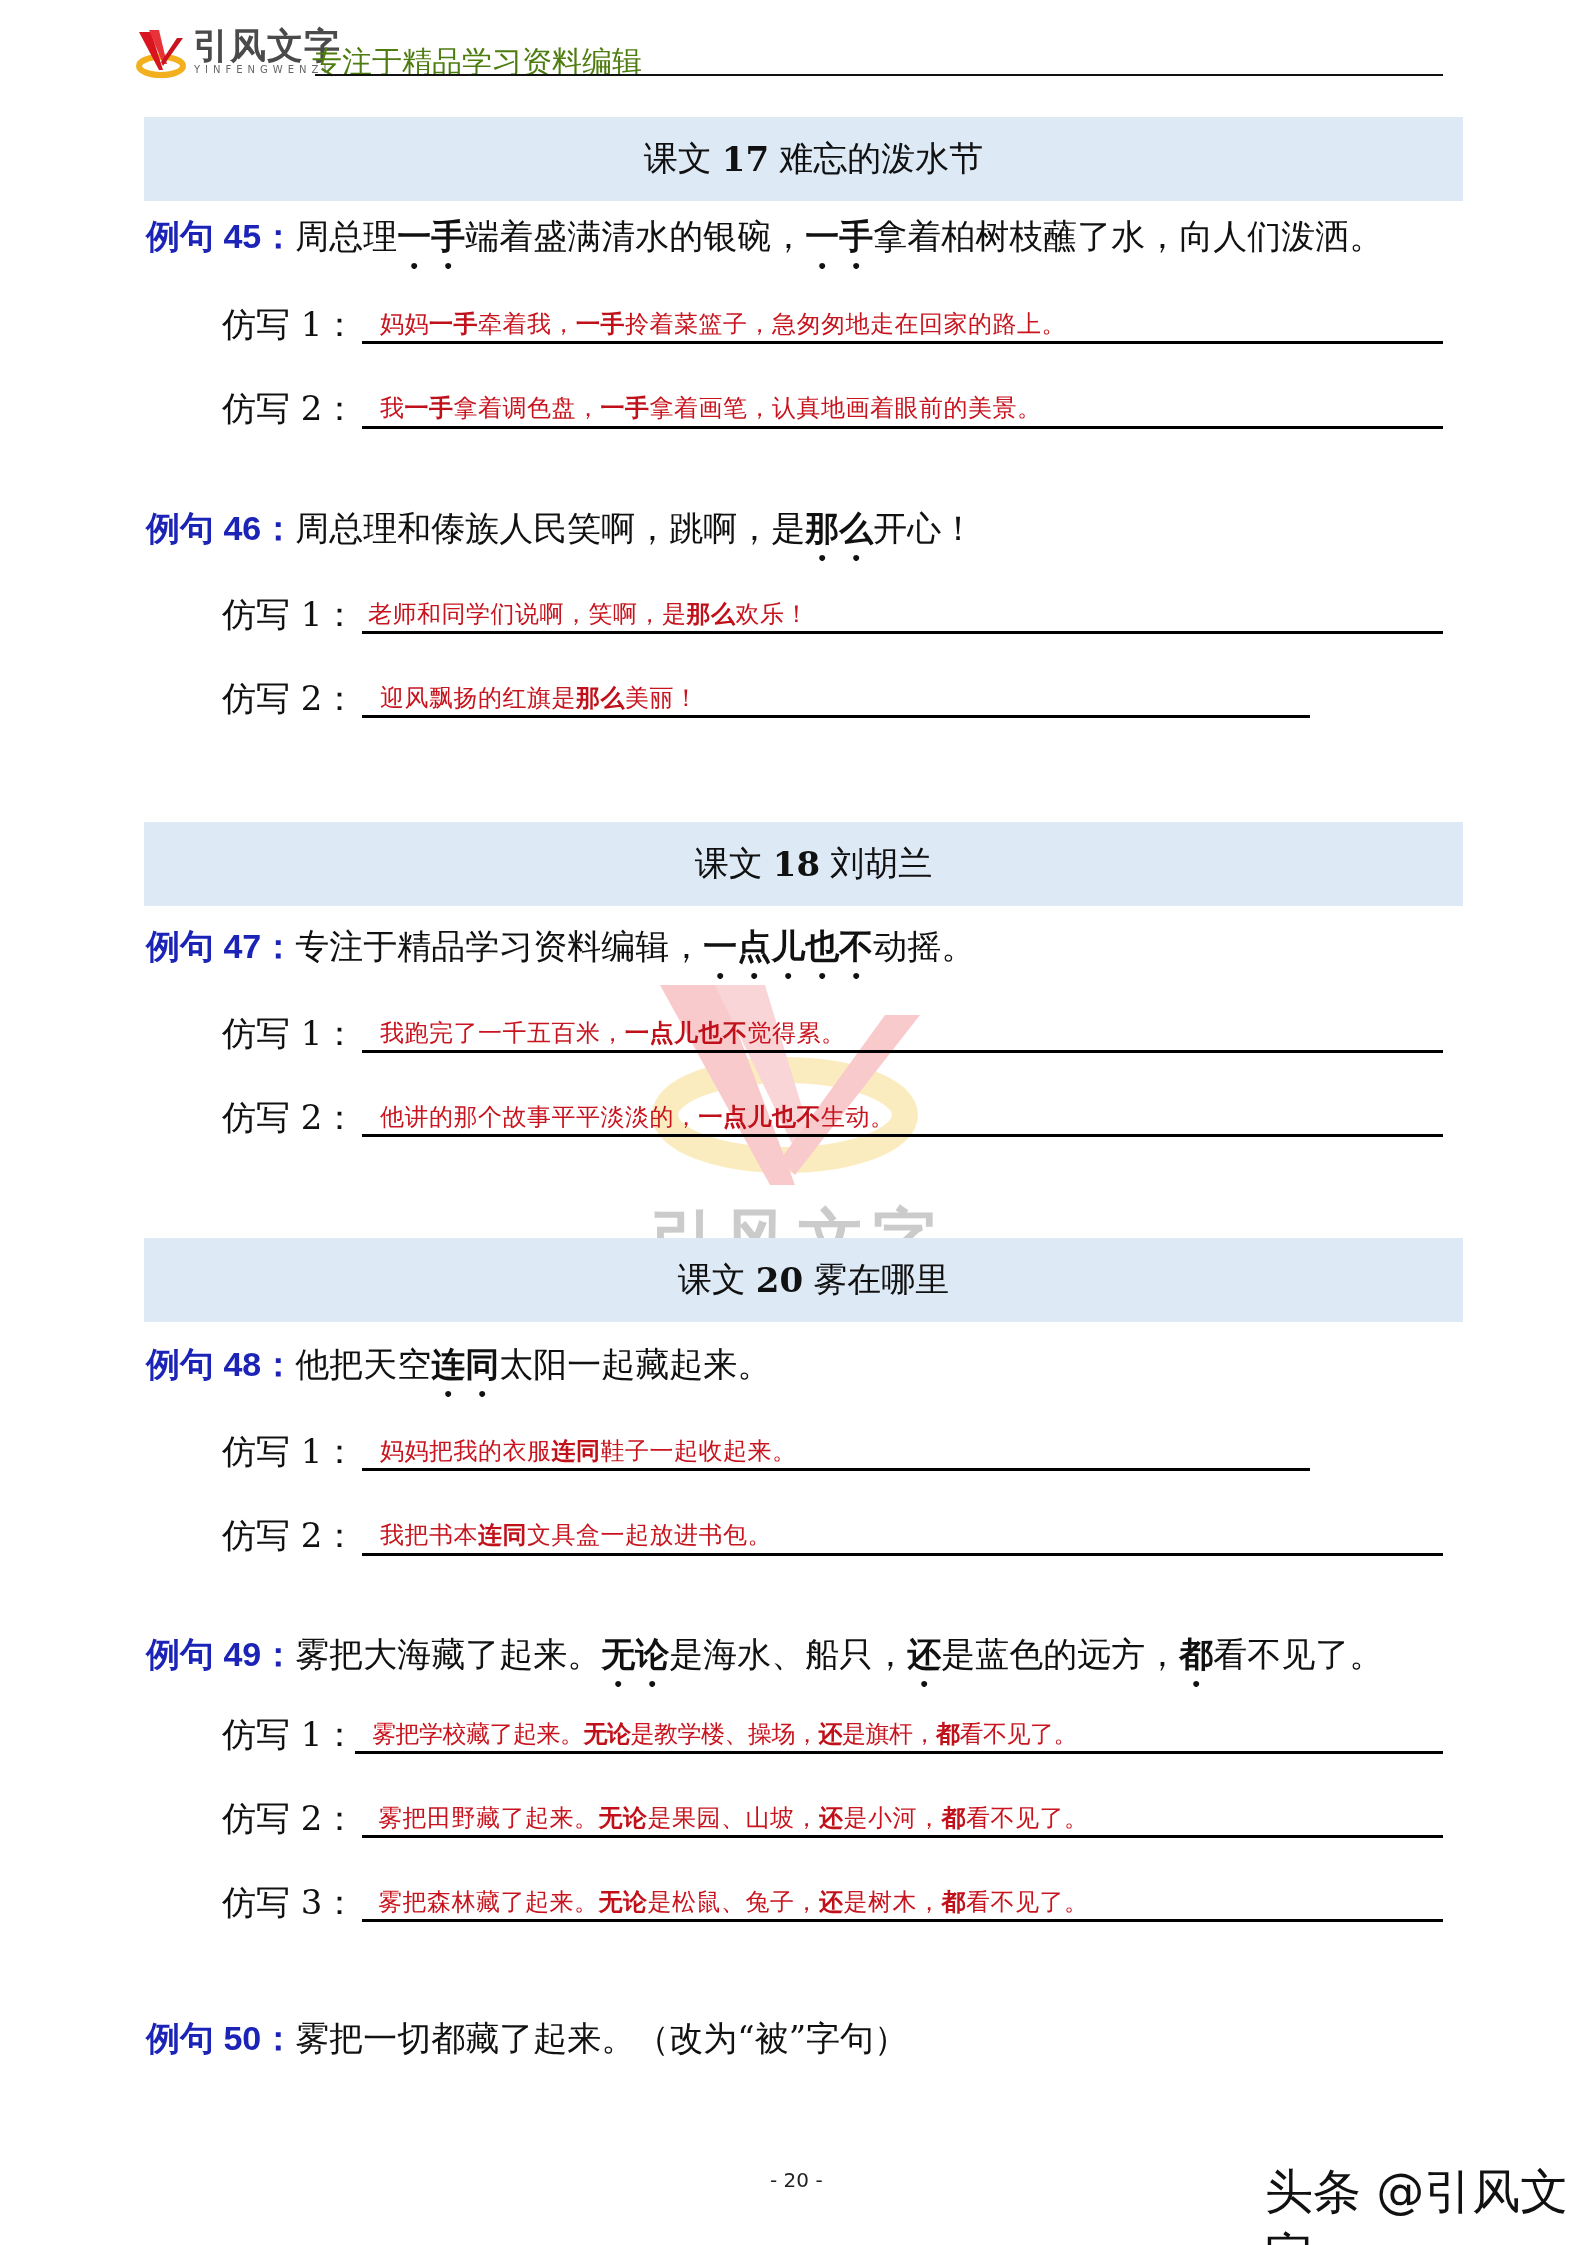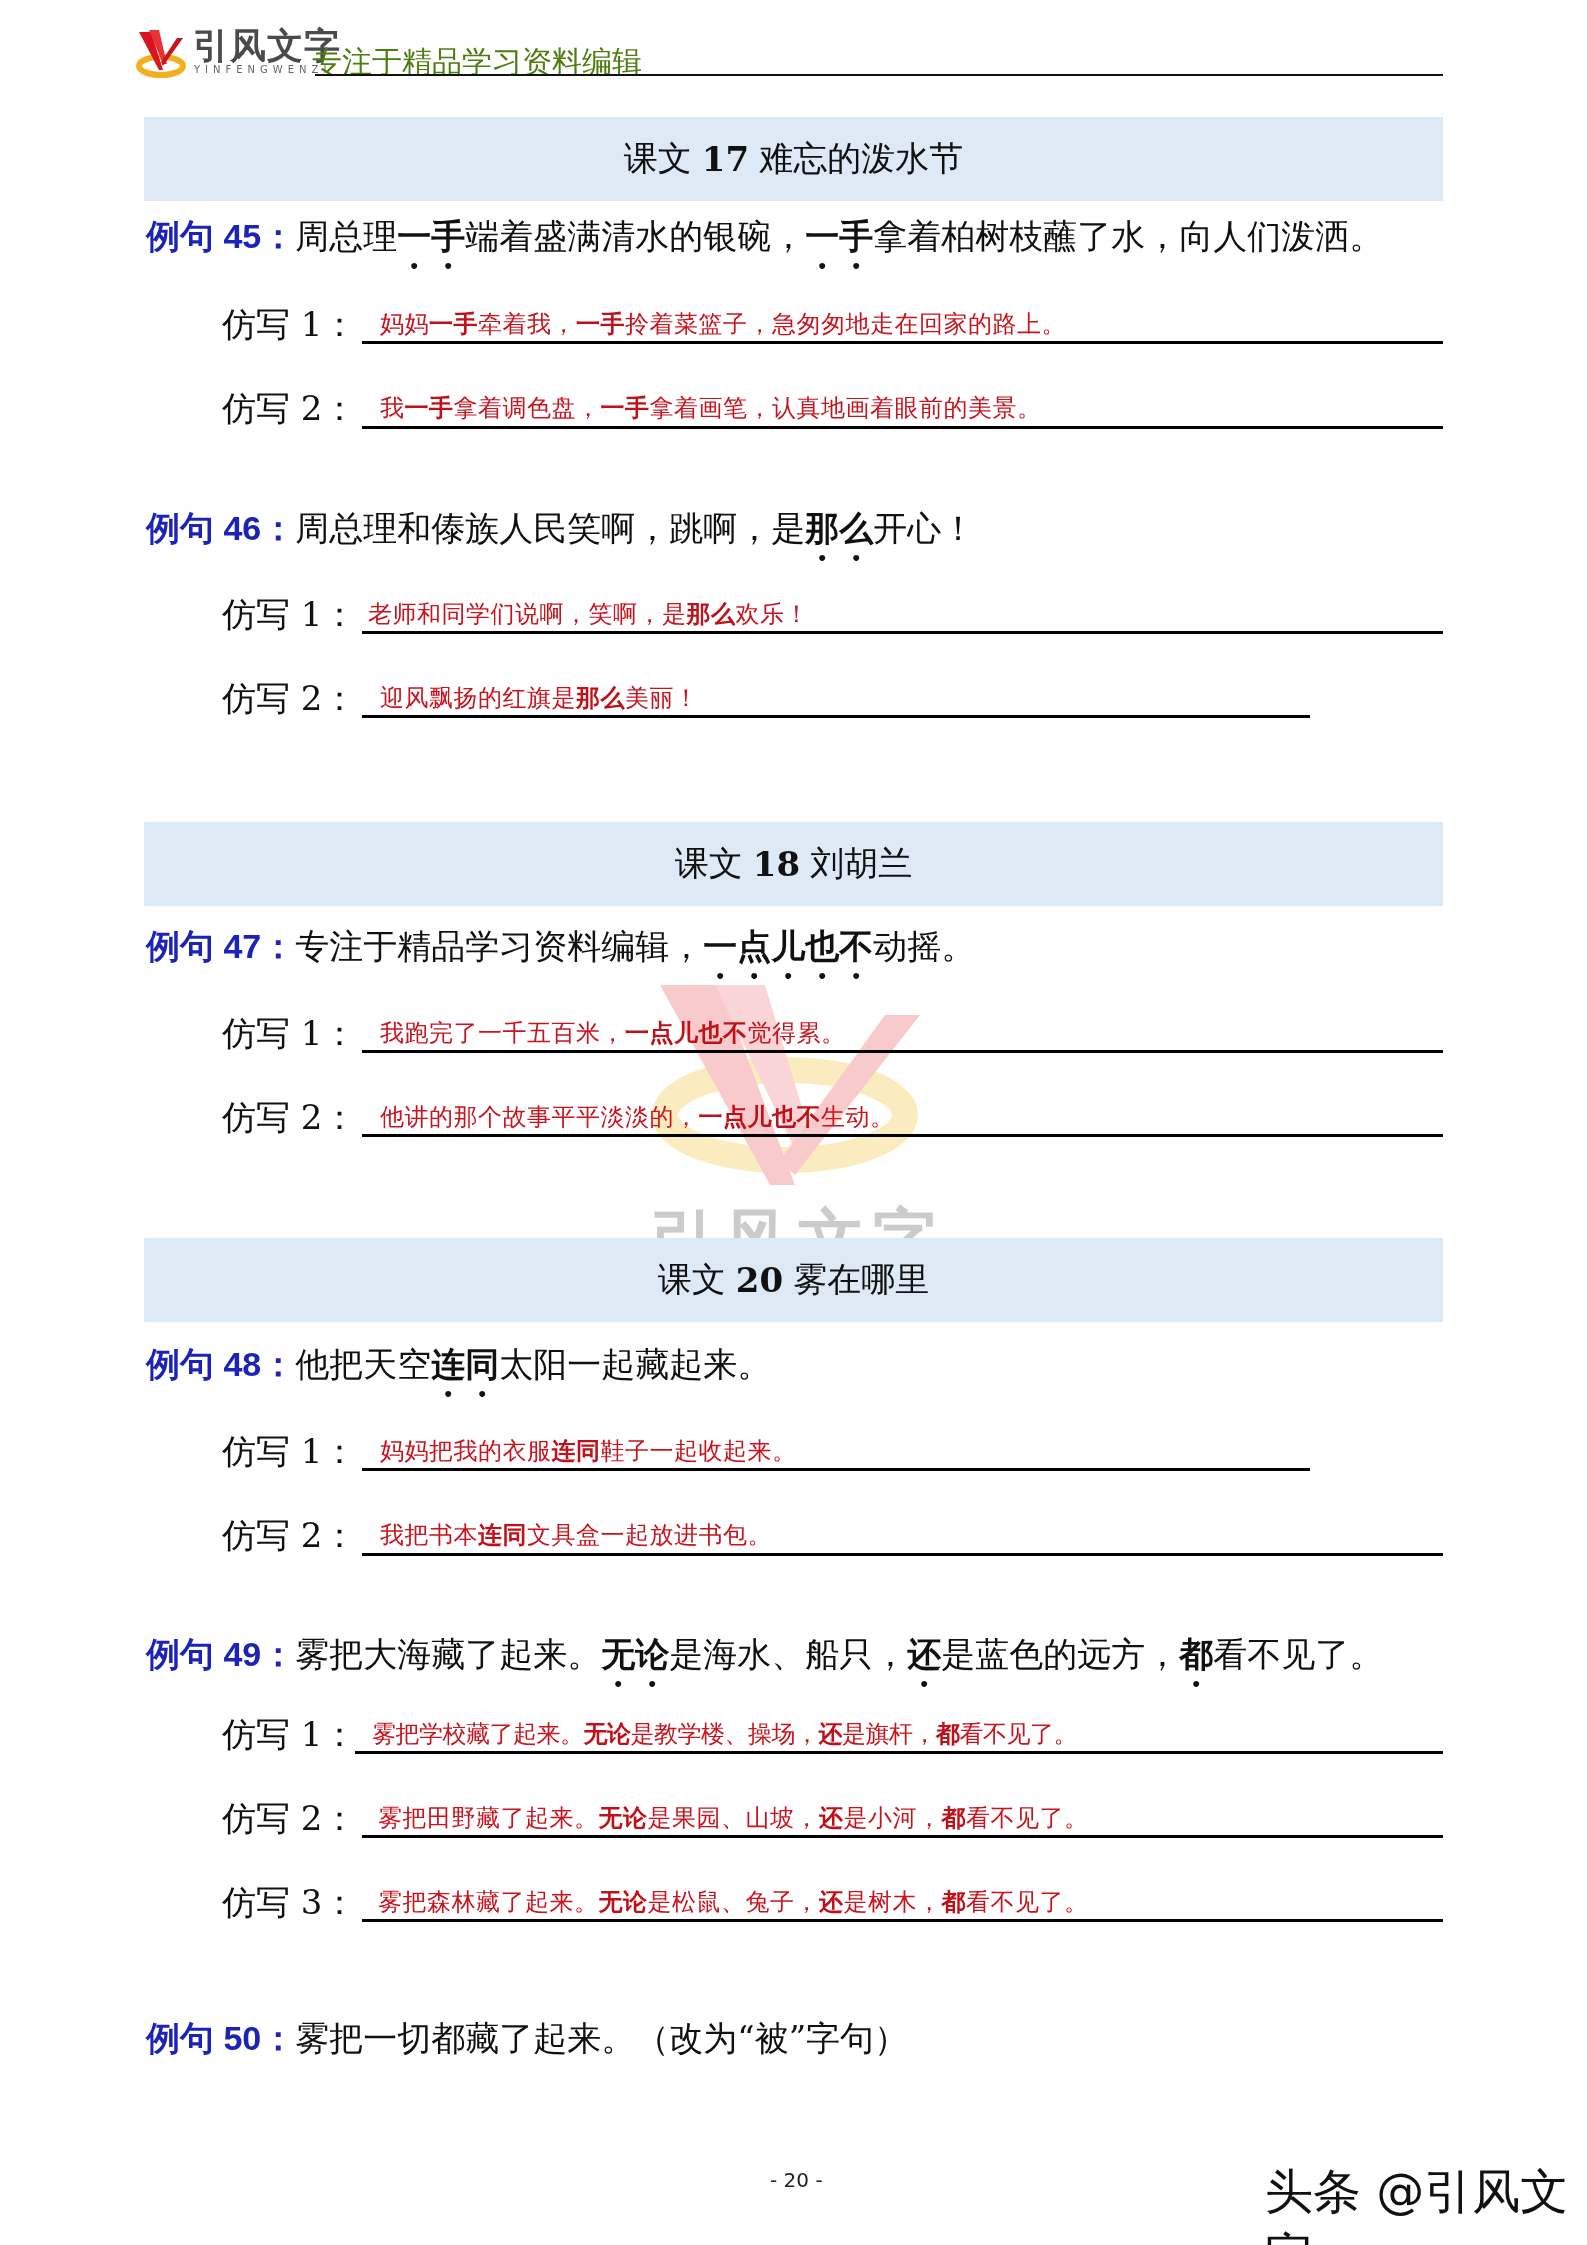--- a/index.html
+++ b/index.html
@@ -8,21 +8,21 @@
   .abs { position:absolute; }
   
   .hdr-logo { left:133px; top:26px; width:56px; height:56px; }
   .hdr-brand { left:193px; top:24px; font-size:36px; font-weight:bold; color:#4a4a4a; letter-spacing:1px;
                font-family:"DejaVu Serif",serif; line-height:42px; }
   .hdr-sub { left:194px; top:64px; font-size:10px; letter-spacing:5px; color:#666;
              font-family:"DejaVu Sans",sans-serif; }
   .hdr-tag { left:312px; top:42px; font-size:30px; color:#4d7c0f; font-family:"DejaVu Sans",sans-serif; }
   .hdr-line { left:315px; top:74px; width:1128px; height:2px; background:#111; }
   
-  .band { left:144px; width:1299px; height:84px; background:#dde9f5; display:flex; align-items:center; justify-content:center; }
+  .band { left:144px; width:1299px; height:84px; background:#dde9f5; display:flex; align-items:center; justify-content:center;padding-left:20px; }
   .band span { font-size:34px; color:#111; }
   .band .num { font-weight:bold; margin:0 10px; }
   
   .ex { left:146px; font-size:34px; line-height:44px; white-space:nowrap; }
   .ex .lbl { color:#1c24b8; font-weight:bold; font-family:"Liberation Sans","DejaVu Sans",sans-serif; }
   .ex .em { font-weight:bold; text-emphasis: filled dot; text-emphasis-position: under right; -webkit-text-emphasis: filled dot; -webkit-text-emphasis-position: under; }
   
   .imi-lbl { left:222px; font-size:34px; line-height:44px; white-space:nowrap; }
   .imi-line { height:3px; background:#000; }
   .imi-ans { font-size:24px; line-height:44px; color:#c8141e; white-space:nowrap; letter-spacing:0.5px; }

